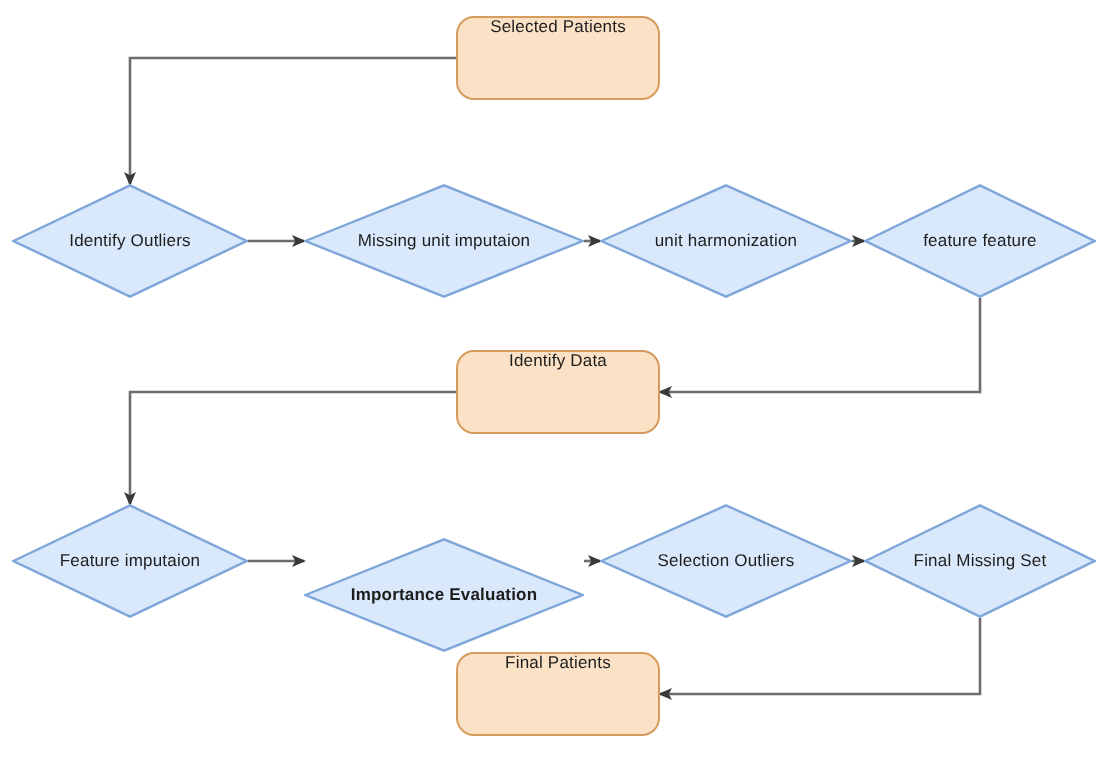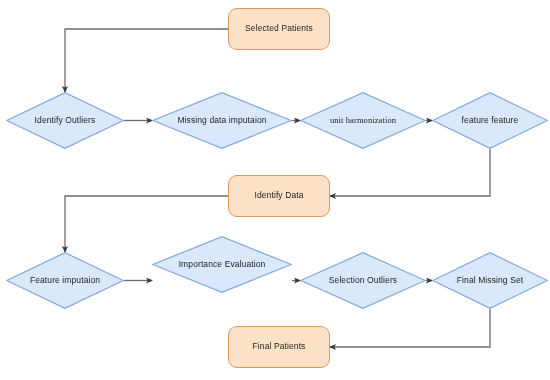--- a/index.html
+++ b/index.html
@@ -20,21 +20,20 @@
     left: 0;
     top: 0;
     width: 550px;
     height: 380px;
     pointer-events: none;
   }
   .node {
     position: absolute;
     box-sizing: border-box;
     display: flex;
-    align-items: center;
     justify-content: center;
     text-align: center;
   }
   .node-label {
     font-size: 8.5px;
     color: #1d1d1d;
     line-height: 1.1;
     letter-spacing: 0.1px;
     white-space: nowrap;
   }
@@ -99,49 +98,49 @@
     <svg width="118" height="57" viewBox="0 0 118 57">
         <path d="M0.7,28.5 L59,0.7 L117.3,28.5 L59,56.3 Z" fill="#dae8fc" stroke="#7ea6d9" stroke-width="1.2"></path>
       </svg>
     <span class="node-label" style="color: rgb(29, 29, 29);">Identify Outliers</span>
   </div>
 
   <div class="diamond-wrap" style="left: 152px; top: 92px; width: 140px; height: 57px;">
     <svg width="140" height="57" viewBox="0 0 140 57">
         <path d="M0.7,28.5 L70,0.7 L139.3,28.5 L70,56.3 Z" fill="#dae8fc" stroke="#7ea6d9" stroke-width="1.2"></path>
       </svg>
-    <span class="node-label" style="color: rgb(29, 29, 29);">Missing data imputaion</span>
+    <span class="node-label" style="color: rgb(29, 29, 29);">Missing unit imputaion</span>
   </div>
 
   <div class="diamond-wrap" style="left: 300px; top: 92px; width: 126px; height: 57px;">
     <svg width="126" height="57" viewBox="0 0 126 57">
         <path d="M0.7,28.5 L63,0.7 L125.3,28.5 L63,56.3 Z" fill="#dae8fc" stroke="#7ea6d9" stroke-width="1.2"></path>
       </svg>
-    <span class="node-label" style="color: rgb(29, 29, 29); font-family: Liberation Serif, serif;">unit harmonization</span>
+    <span class="node-label" style="color: rgb(29, 29, 29);">unit harmonization</span>
   </div>
 
   <div class="diamond-wrap" style="left: 432px; top: 92px; width: 116px; height: 57px;">
     <svg width="116" height="57" viewBox="0 0 116 57">
         <path d="M0.7,28.5 L58,0.7 L115.3,28.5 L58,56.3 Z" fill="#dae8fc" stroke="#7ea6d9" stroke-width="1.2"></path>
       </svg>
     <span class="node-label" style="color: rgb(29, 29, 29);">feature feature</span>
   </div>
 
   <div class="node box" style="left: 228px; top: 175px; width: 102px; height: 42px; background: rgb(251, 226, 198); border-color: rgb(215, 155, 93);">
     <span class="node-label" style="color: rgb(29, 29, 29);">Identify Data</span>
   </div>
 
   <div class="diamond-wrap" style="left: 6px; top: 252px; width: 118px; height: 57px;">
     <svg width="118" height="57" viewBox="0 0 118 57">
         <path d="M0.7,28.5 L59,0.7 L117.3,28.5 L59,56.3 Z" fill="#dae8fc" stroke="#7ea6d9" stroke-width="1.2"></path>
       </svg>
     <span class="node-label" style="color: rgb(29, 29, 29);">Feature imputaion</span>
   </div>
 
-  <div class="diamond-wrap" style="left: 152px; top: 236px; width: 140px; height: 57px;">
+  <div class="diamond-wrap" style="left: 152px; top: 269px; width: 140px; height: 57px; font-weight: bold;">
     <svg width="140" height="57" viewBox="0 0 140 57">
         <path d="M0.7,28.5 L70,0.7 L139.3,28.5 L70,56.3 Z" fill="#dae8fc" stroke="#7ea6d9" stroke-width="1.2"></path>
       </svg>
     <span class="node-label" style="color: rgb(29, 29, 29);">Importance Evaluation</span>
   </div>
 
   <div class="diamond-wrap" style="left: 300px; top: 252px; width: 126px; height: 57px;">
     <svg width="126" height="57" viewBox="0 0 126 57">
         <path d="M0.7,28.5 L63,0.7 L125.3,28.5 L63,56.3 Z" fill="#dae8fc" stroke="#7ea6d9" stroke-width="1.2"></path>
       </svg>

